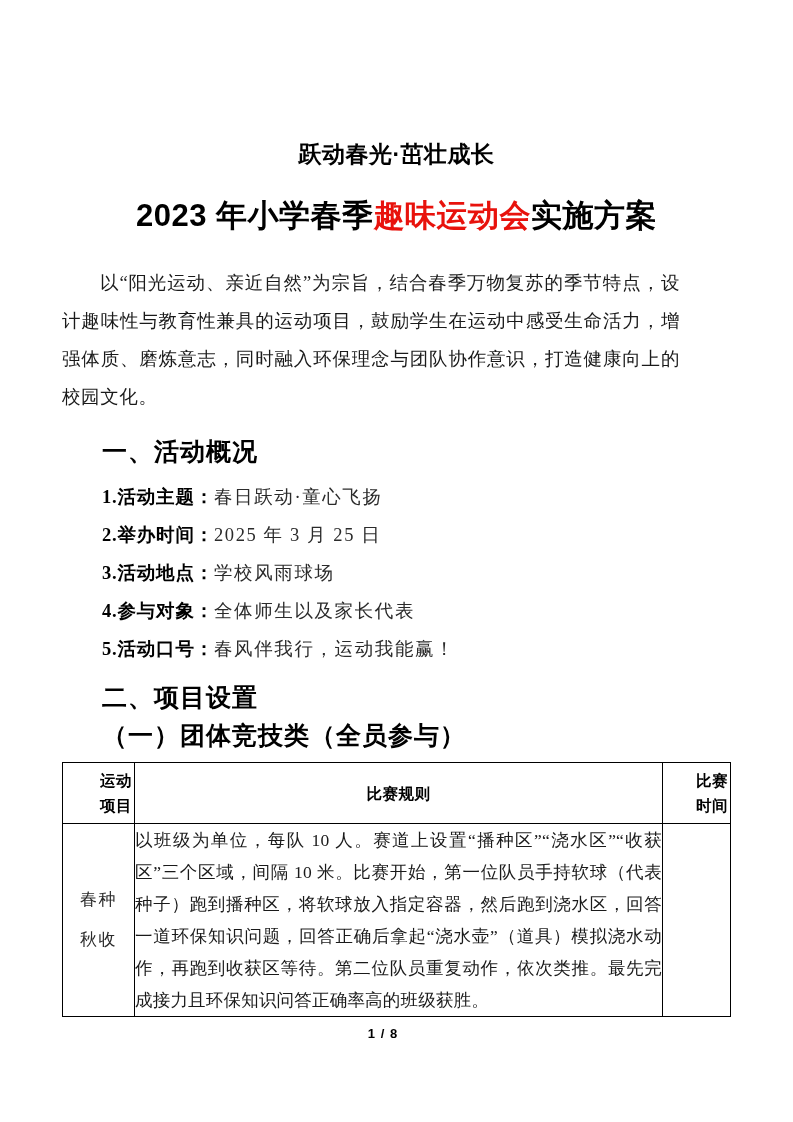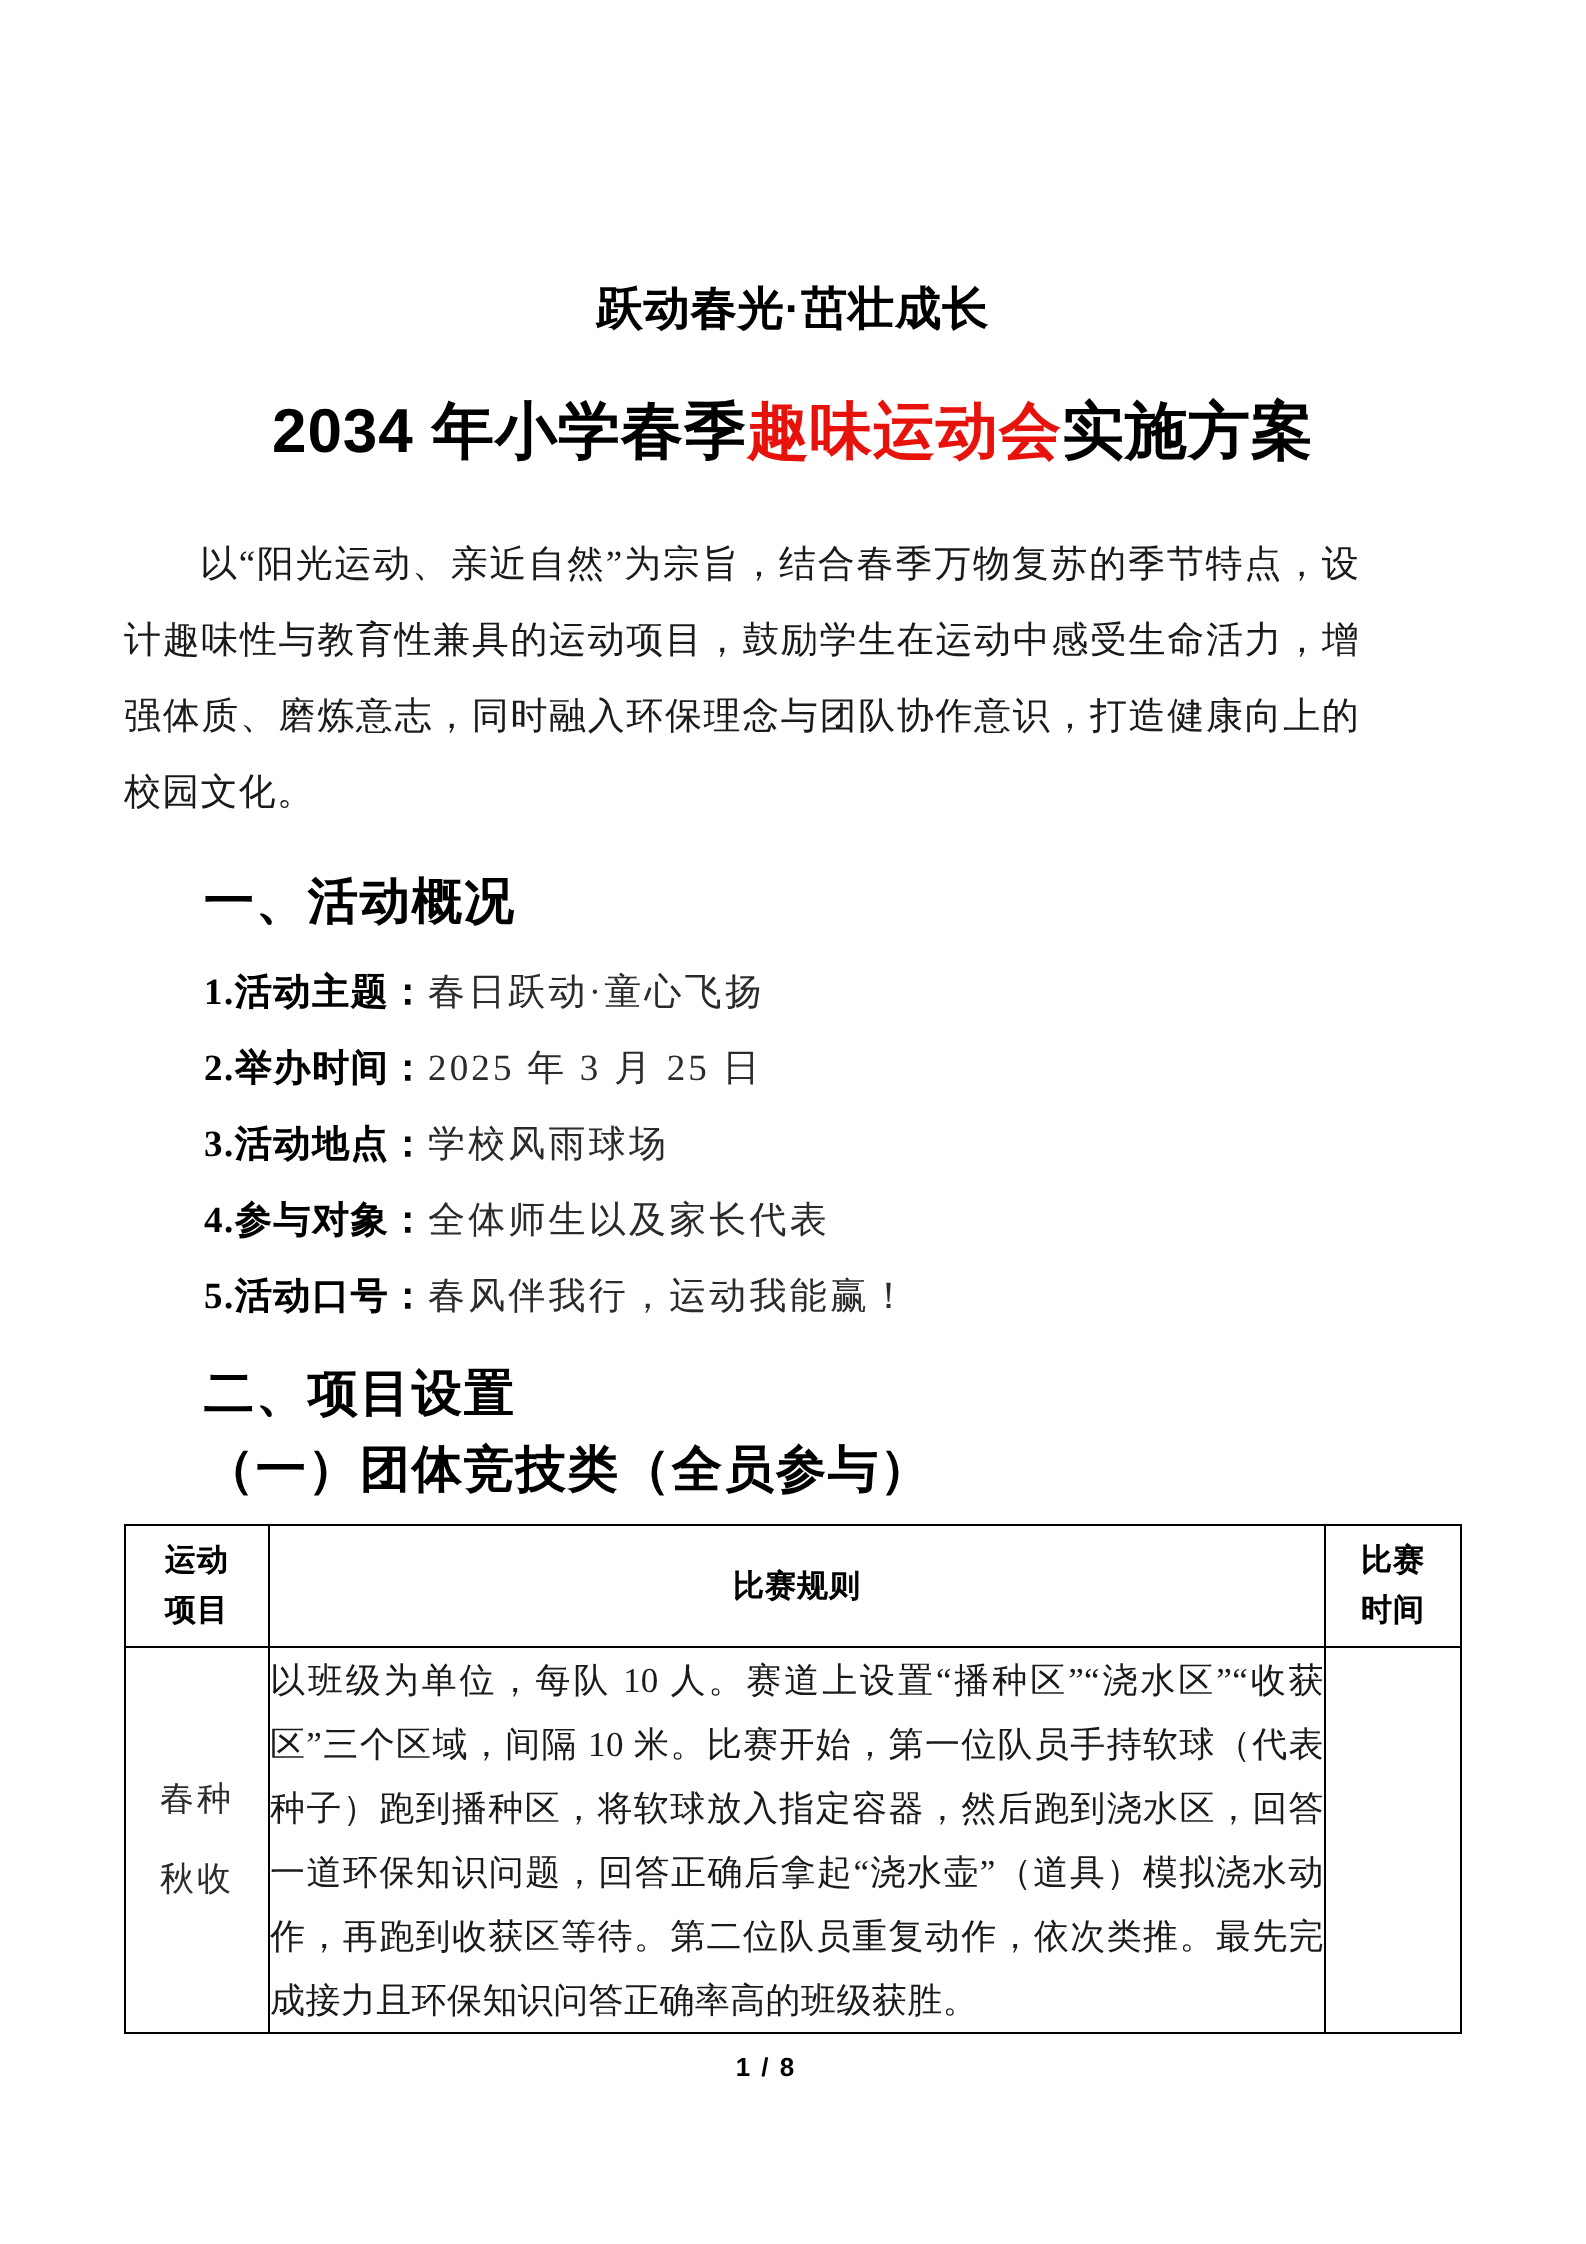--- a/index.html
+++ b/index.html
@@ -136,21 +136,21 @@
 
   table.rules thead th {
     font-family: "Liberation Sans", "DejaVu Sans", sans-serif;
     font-weight: bold;
     font-size: 15.5px;
     line-height: 25px;
     padding: 5px 2px;
     text-align: center;
     letter-spacing: 0.5px;
   }
-  .th-stack span { display: block; }
+  .th-stack span { display: block; text-align: right; }
 
   td.item-name {
     text-align: center;
     font-size: 17px;
     line-height: 40px;
     letter-spacing: 1.5px;
     color: #2b2b2b;
   }
   td.item-name span { display: block; }
 
@@ -180,21 +180,21 @@
   }
 </style>
 </head>
 <body>
 
 <div class="page">
 
   <div class="title-block">
     <div class="title-line1">跃动春光·茁壮成长</div>
     <div class="title-line2">
-      <span>2034 年小学春季</span><span class="hl">趣味运动会</span><span>实施方案</span>
+      <span>2023 年小学春季</span><span class="hl">趣味运动会</span><span>实施方案</span>
     </div>
   </div>
 
   <div class="intro">以“阳光运动、亲近自然”为宗旨，结合春季万物复苏的季节特点，设计趣味性与教育性兼具的运动项目，鼓励学生在运动中感受生命活力，增强体质、磨炼意志，同时融入环保理念与团队协作意识，打造健康向上的校园文化。</div>
 
   <div class="h-sec" id="sec1">一、活动概况</div>
 
   <div class="list">
     <div class="li">
       <span class="lbl">1.</span><span class="lbl">活动主题：</span><span class="val">春日跃动·童心飞扬</span>

